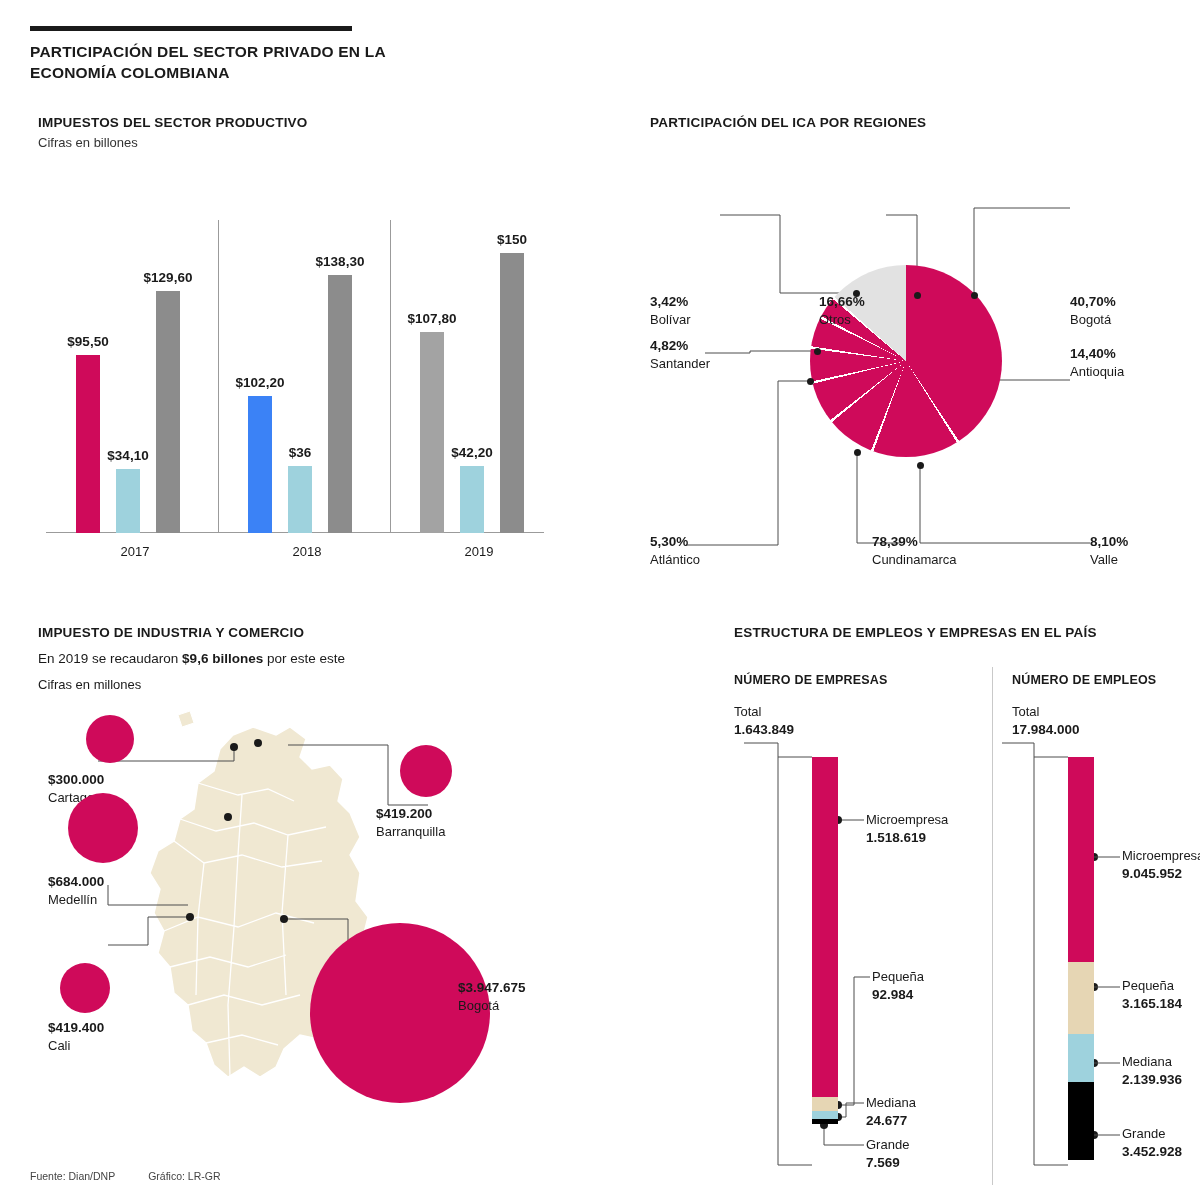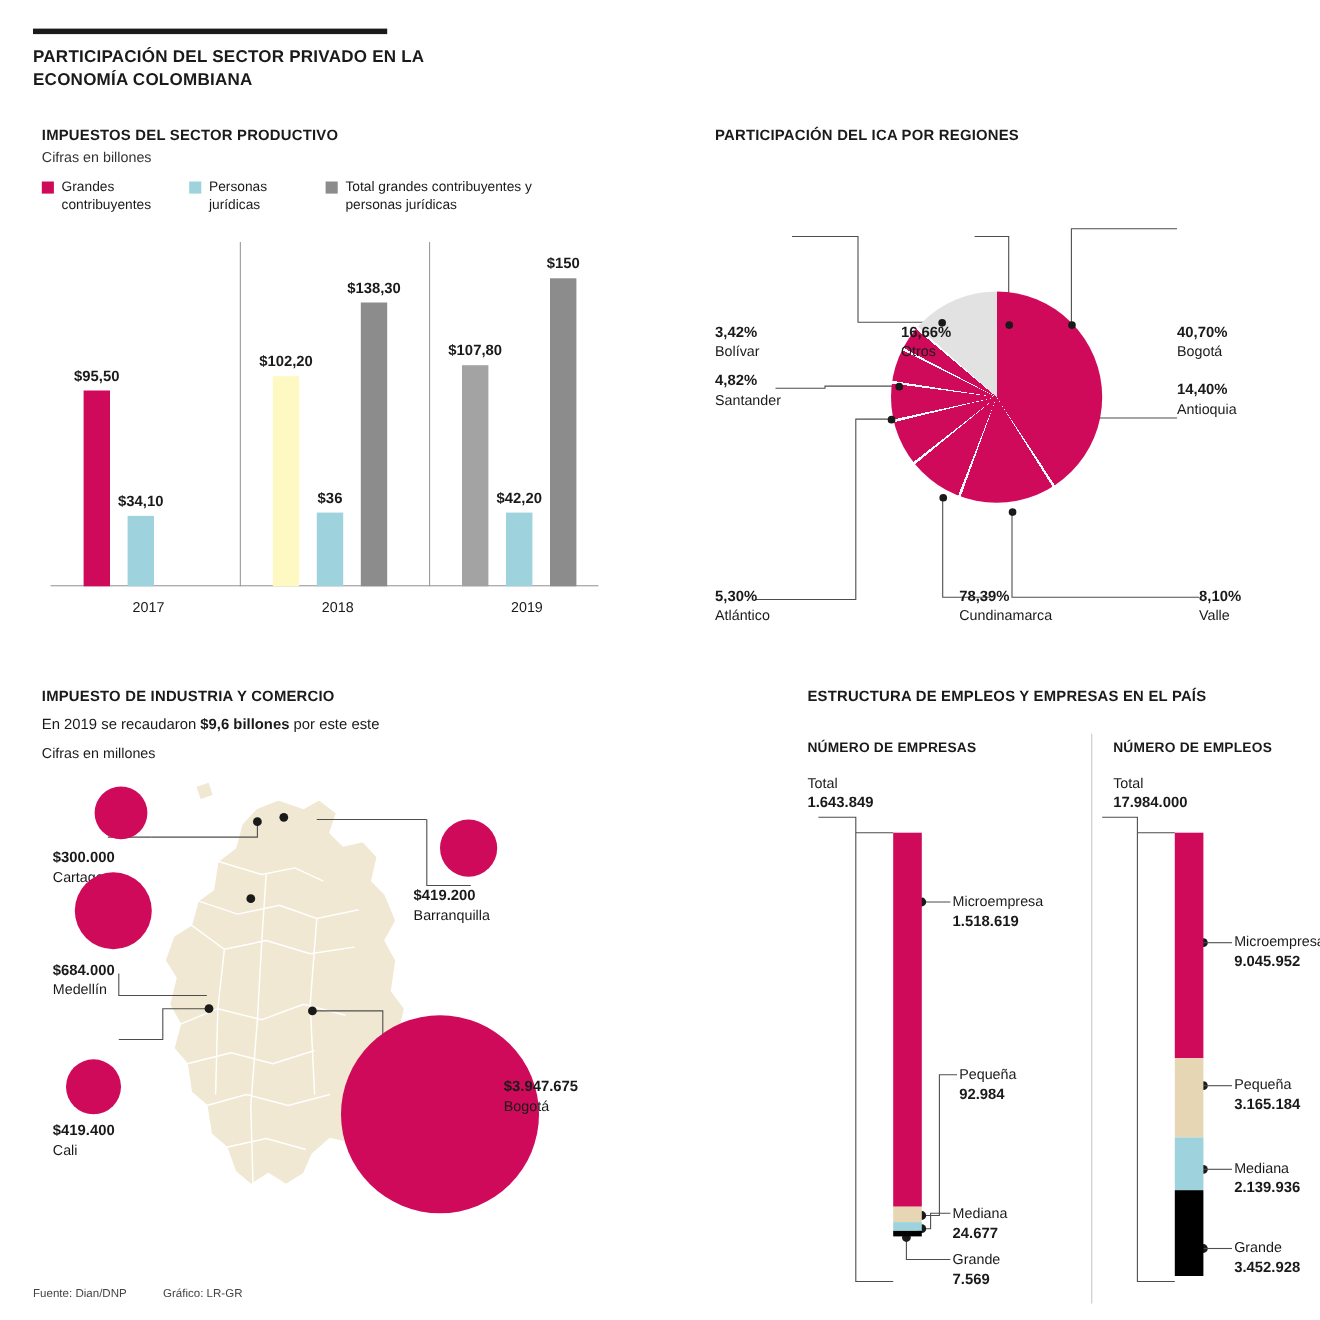--- a/index.html
+++ b/index.html
@@ -86,55 +86,44 @@
 </head>
 <body>
 
 <div class="rule-top"></div>
 <div class="main-title">PARTICIPACIÓN DEL SECTOR PRIVADO EN LA ECONOMÍA COLOMBIANA</div>
 
 <div id="panel-bars">
   <div class="ptitle panel-title">IMPUESTOS DEL SECTOR PRODUCTIVO</div>
   <div class="psub">Cifras en billones</div>
 
-  <div class="legend">
-    <div class="item">
-      <span class="sw" style="background:#cf0a5a"></span>
-      <span class="lbl" style="max-width:90px">Grandes contribuyentes</span>
-    </div>
-    <div class="item">
-      <span class="sw" style="background:#9ed2dd"></span>
-      <span class="lbl" style="max-width:80px">Personas jurídicas</span>
-    </div>
-    <div class="item">
-      <span class="sw" style="background:#8c8c8c"></span>
-      <span class="lbl" style="max-width:215px">Total grandes contribuyentes y personas jurídicas</span>
-    </div>
-  </div>
 
   <div class="plot">
     <div class="axis-line"></div>
     <div class="vsep" style="left:172px"></div>
     <div class="vsep" style="left:344px"></div>
 
     <div class="group" style="left:6px">
       <div class="bars">
         <div class="bar" style="height:178px;background:#cf0a5a">
           <span class="val">$95,50</span>
         </div>
         <div class="bar" style="height:64px;background:#9ed2dd">
           <span class="val">$34,10</span>
         </div>
+        <div class="bar" style="height:242px;background:#8c8c8c">
+          <span class="val">$129,60</span>
+        </div>
       </div>
     </div>
     <div class="xlab" style="left:6px">2017</div>
 
     <div class="group" style="left:178px">
       <div class="bars">
-        <div class="bar" style="height:191px;background:#fef9c3">
+        <div class="bar" style="height:137px;background:#3b82f6">
           <span class="val">$102,20</span>
         </div>
         <div class="bar" style="height:67px;background:#9ed2dd">
           <span class="val">$36</span>
         </div>
         <div class="bar" style="height:258px;background:#8c8c8c">
           <span class="val">$138,30</span>
         </div>
       </div>
     </div>

